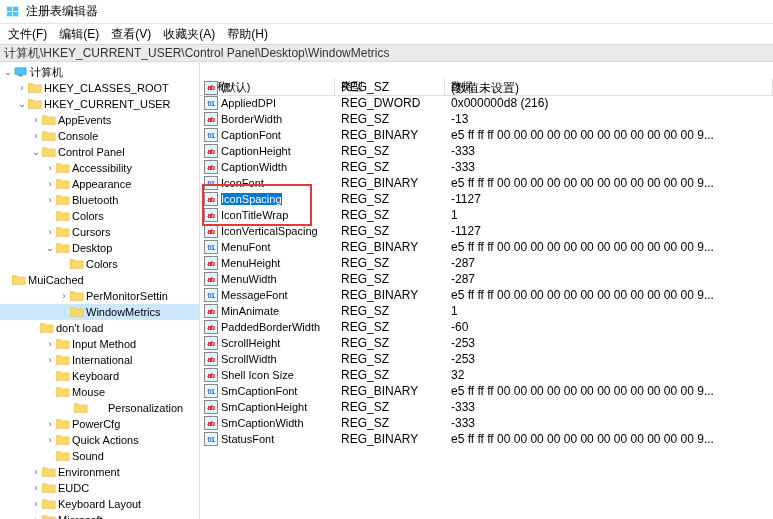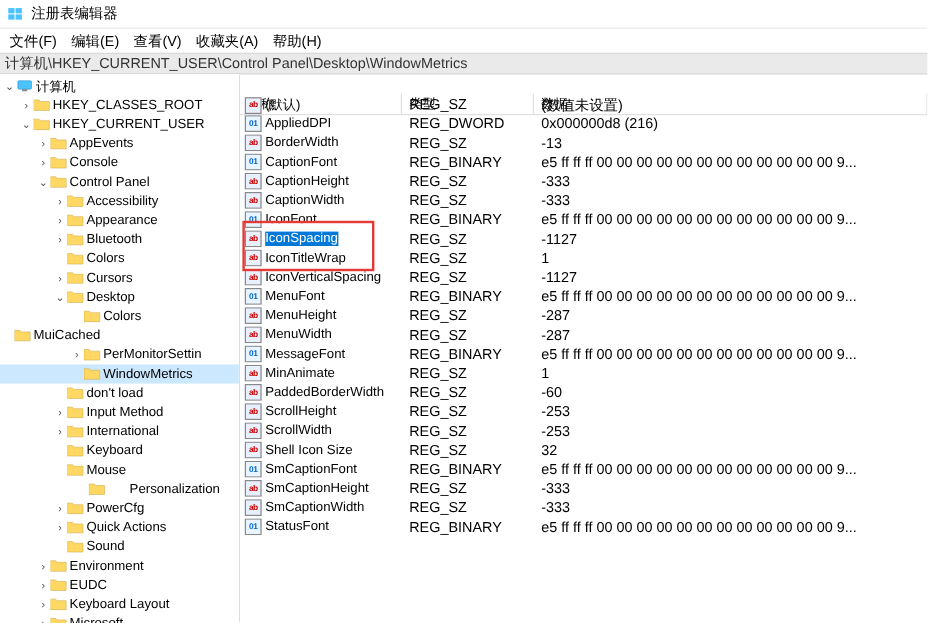--- a/index.html
+++ b/index.html
@@ -206,21 +206,21 @@
       </div>
       <div class="tree-item selected" style="padding-left: 58px;">
         <span class="tw"></span>
         <span class="fi">
           <svg viewBox="0 0 16 12">
             <path d="M0 1 h5 l1.5 1.5 H15 V11 H0 Z" fill="#ffd864" stroke="#caa53d" stroke-width="0.5"></path>
           </svg>
         </span>
         <span class="lbl">WindowMetrics</span>
       </div>
-      <div class="tree-item" style="padding-left: 44px;">
+      <div class="tree-item" style="padding-left: 28px;">
         <span class="tw"></span>
         <span class="fi">
           <svg viewBox="0 0 16 12">
             <path d="M0 1 h5 l1.5 1.5 H15 V11 H0 Z" fill="#ffd864" stroke="#caa53d" stroke-width="0.5"></path>
           </svg>
         </span>
         <span class="lbl">don't load</span>
       </div>
       <div class="tree-item" style="padding-left: 44px;">
         <span class="tw">›</span>

